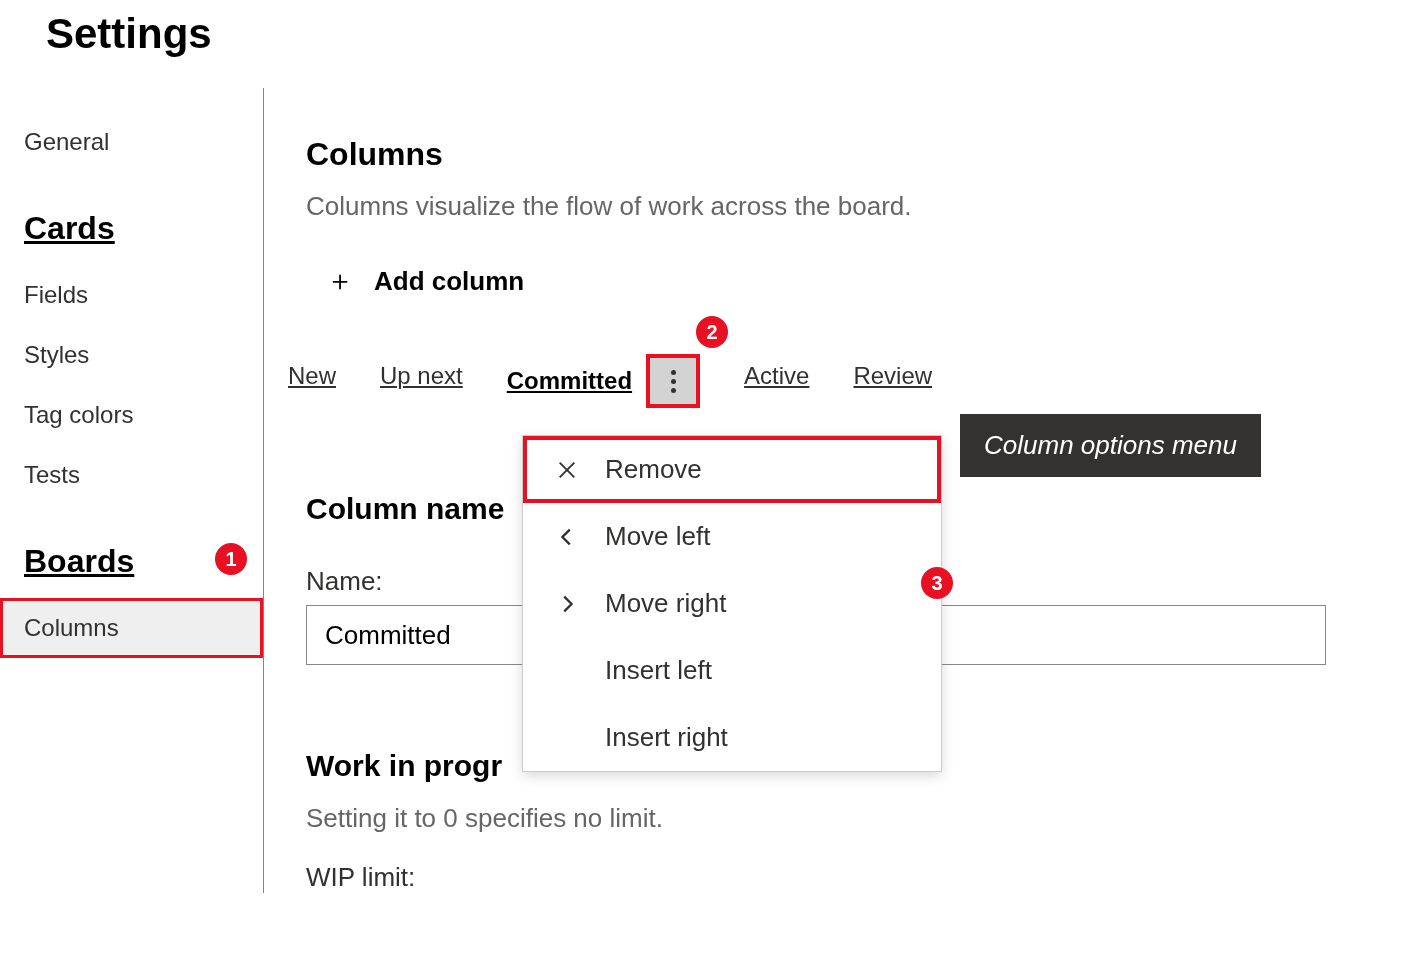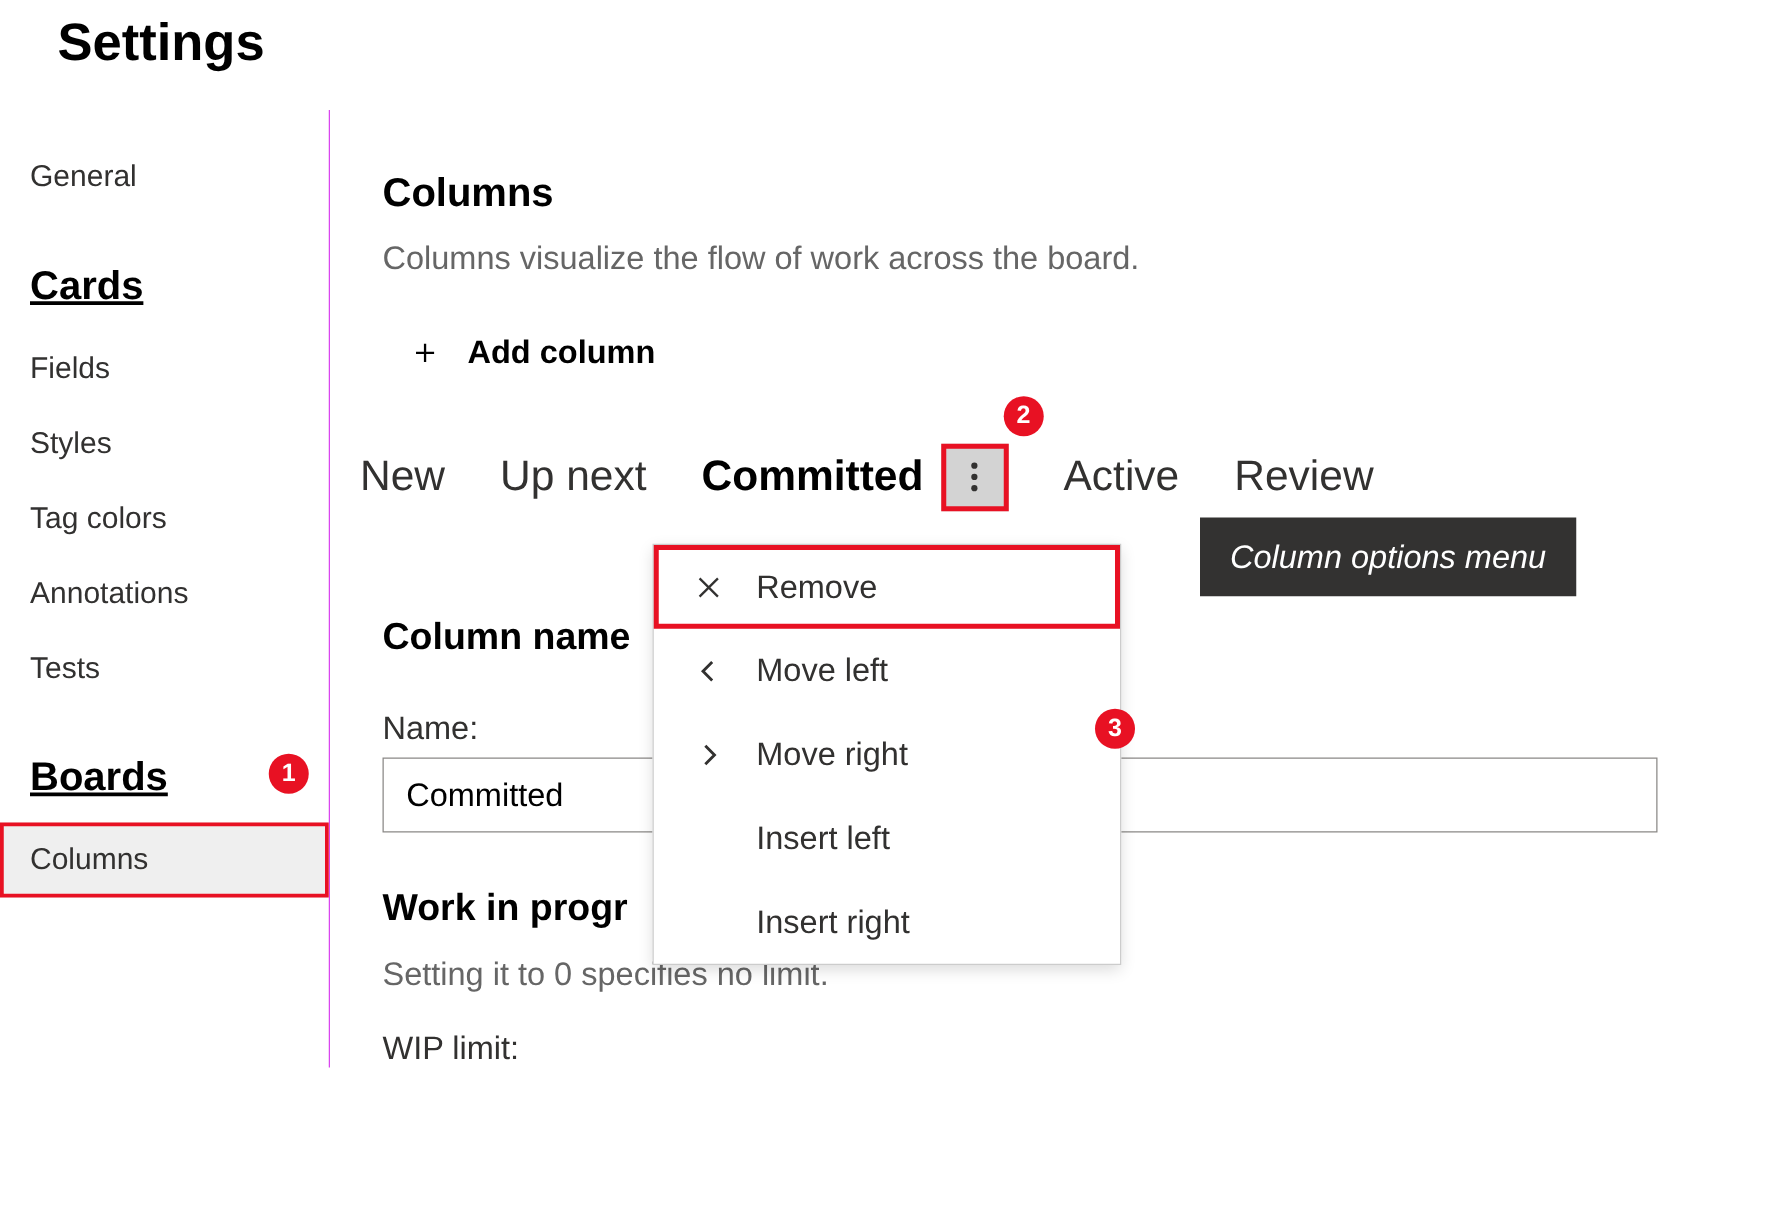--- a/index.html
+++ b/index.html
@@ -101,25 +101,26 @@
     }
     .tabs {
       display: flex;
       gap: 44px;
       margin-top: 54px;
       position: relative;
       padding-left: 0;
       margin-left: -18px;
     }
     .tab {
-      font-size: 34px;
+      font-size: 24px;
       color: #323130;
       padding: 8px 0;
       cursor: pointer;
       position: relative;
+      text-decoration: underline;
     }
     .tab.selected {
       font-weight: 700;
       color: #000;
     }
     .tab-wrapper {
       display: flex;
       align-items: center;
       gap: 14px;
       position: relative;
@@ -162,21 +163,21 @@
       z-index: 50;
       font-style: italic;
     }
     .dropdown-menu {
       position: absolute;
       background: #fff;
       border: 1px solid #ccc;
       box-shadow: 0 4px 12px rgba(0,0,0,0.15);
       left: 522px;
       top: 435px;
-      width: 375px;
+      width: 420px;
       z-index: 40;
     }
     .menu-item {
       display: flex;
       align-items: center;
       gap: 24px;
       padding: 18px 30px;
       font-size: 26px;
       cursor: pointer;
       position: relative;
@@ -216,21 +217,21 @@
     }
     .form-input {
       width: 1020px;
       height: 60px;
       border: 1px solid #8a8886;
       font-size: 26px;
       padding: 0 18px;
       font-family: inherit;
     }
     .wip-section {
-      margin-top: 44px;
+      margin-top: 84px;
     }
     .wip-heading {
       font-size: 30px;
       font-weight: 700;
       color: #000;
       margin-bottom: 20px;
     }
     .wip-description {
       font-size: 26px;
       color: #666;
@@ -247,21 +248,20 @@
 <h1 class="page-title">Settings</h1>
 
 <div class="layout">
   <div class="sidebar">
     <div class="sidebar-item">General</div>
 
     <div class="sidebar-section-title" style="margin-top:30px">Cards</div>
     <div class="sidebar-item">Fields</div>
     <div class="sidebar-item">Styles</div>
     <div class="sidebar-item">Tag colors</div>
-    <div class="sidebar-item">Annotations</div>
     <div class="sidebar-item">Tests</div>
 
     <div class="section-with-badge">
       <div class="sidebar-section-title" style="margin-top:30px">Boards</div>
       <div class="callout-badge badge-1">1</div>
     </div>
     <div class="sidebar-item selected">Columns</div>
   </div>
 
   <div class="main">

